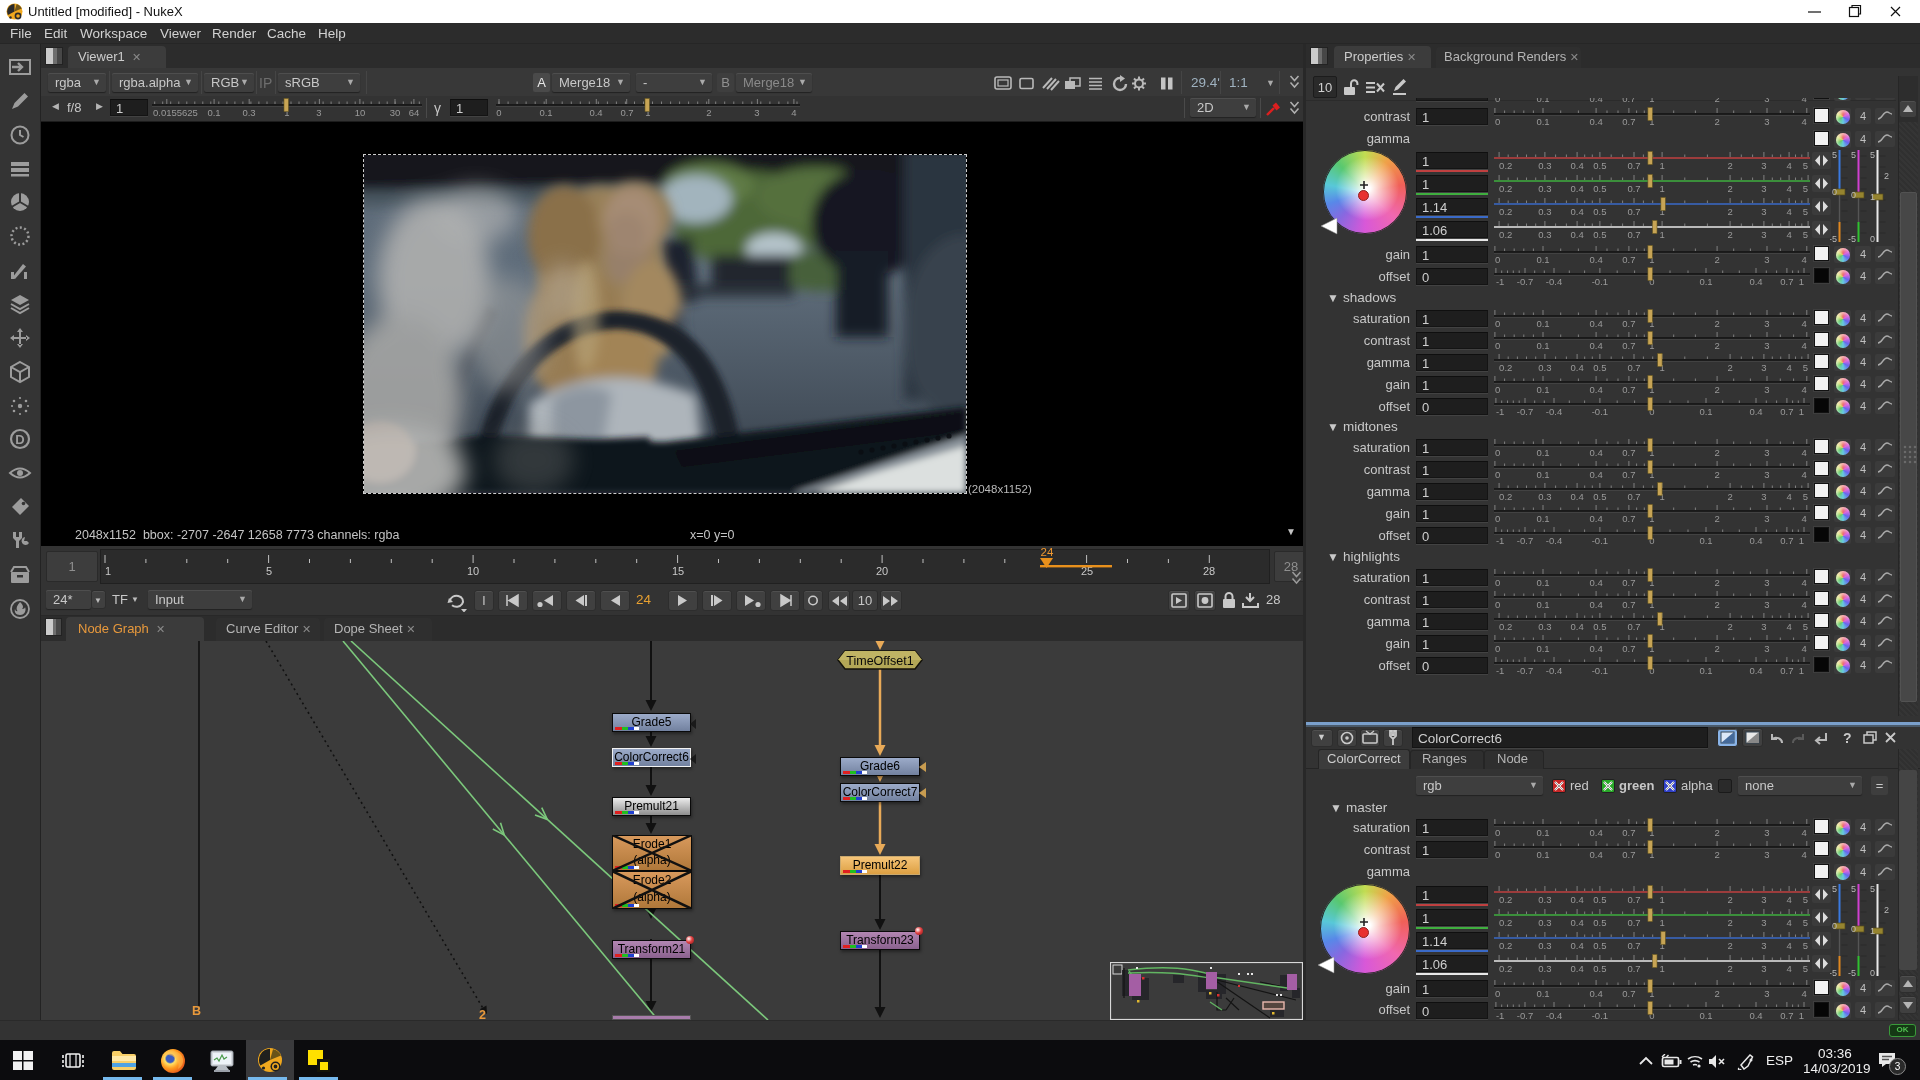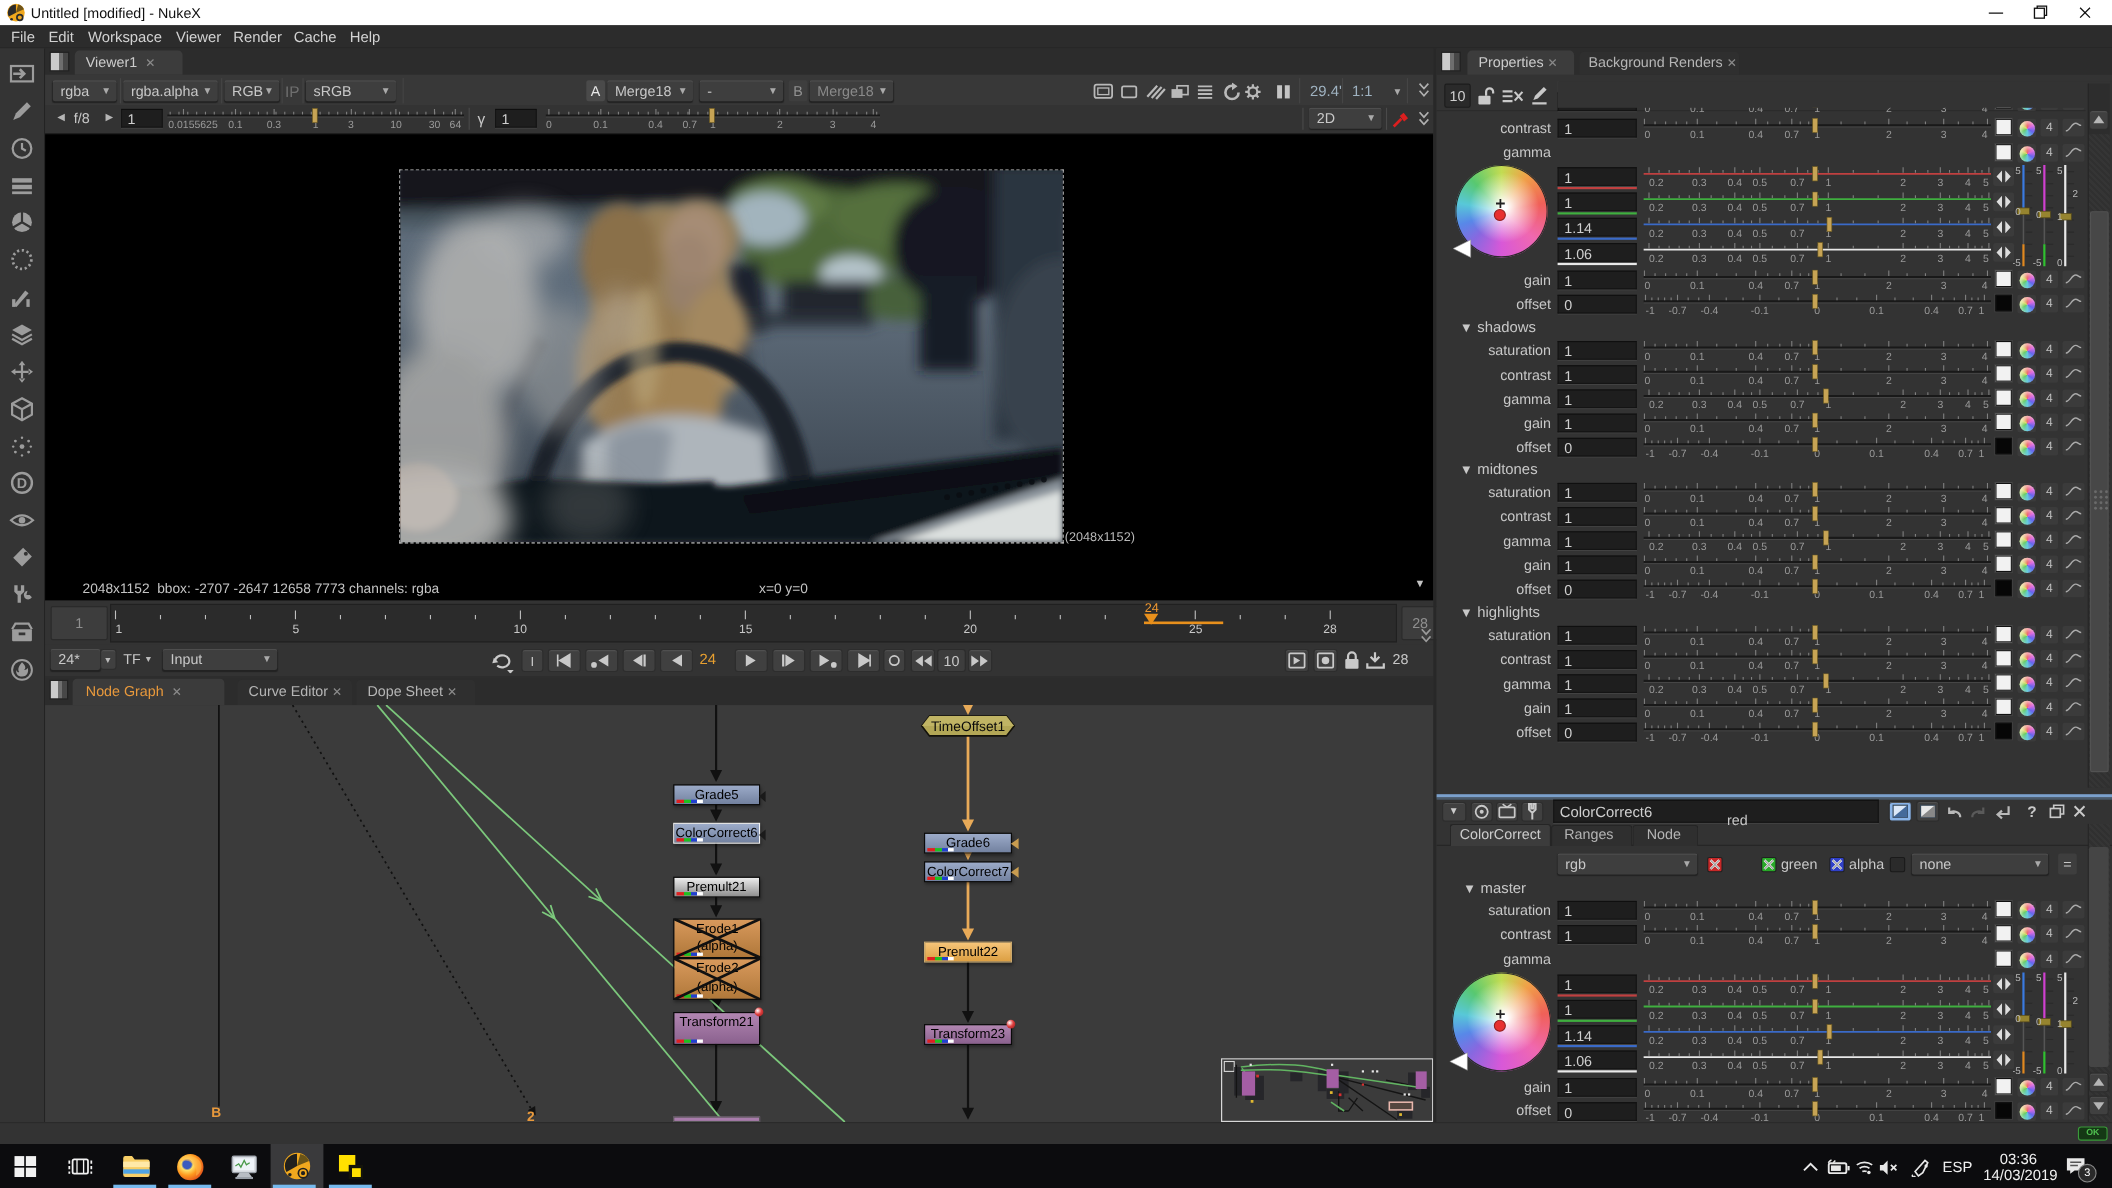--- a/index.html
+++ b/index.html
@@ -450,21 +450,21 @@
 <div class="t" style="left:479px;top:1008px;font-size:12.5px;color:#e8993c;font-weight:bold">2</div>
 <div class="node" style="left:612px;top:713px;width:79px;height:19px;background:linear-gradient(#9cabc9,#72819f);border-color:#0a0a0a;line-height:17px">Grade5<div class="chips"></div><div class="abs" style="right:-6px;top:5px;width:0;height:0;border-top:5px solid transparent;border-bottom:5px solid transparent;border-right:6px solid #1a1a1a"></div></div>
 <div class="node" style="left:612px;top:748px;width:79px;height:19px;background:linear-gradient(#9cabc9,#72819f);border-color:#f2f2f2;line-height:17px">ColorCorrect6<div class="chips"></div><div class="abs" style="right:-6px;top:5px;width:0;height:0;border-top:5px solid transparent;border-bottom:5px solid transparent;border-right:6px solid #1a1a1a"></div></div>
 <div class="node" style="left:612px;top:797px;width:79px;height:19px;background:linear-gradient(#ececec,#8e8e8e);border-color:#0a0a0a;line-height:17px">Premult21<div class="chips"></div></div>
 <div class="node" style="left:612px;top:835px;width:80px;height:36px;background:linear-gradient(#d8995c,#b0783a);border-color:#0a0a0a;line-height:16px">Erode1<br>(alpha)<div class="chips"></div><svg class="abs" style="left:-1px;top:-1px" width="80" height="36">
         <path d="M0 0 L80 36 M80 0 L0 36" stroke="#111" stroke-width="2.5"></path>
       </svg></div>
 <div class="node" style="left:612px;top:871px;width:80px;height:38px;background:linear-gradient(#d8995c,#b0783a);border-color:#0a0a0a;line-height:17px">Erode2<br>(alpha)<div class="chips"></div><svg class="abs" style="left:-1px;top:-1px" width="80" height="38">
         <path d="M0 0 L80 38 M80 0 L0 38" stroke="#111" stroke-width="2.5"></path>
       </svg></div>
-<div class="node" style="left:612px;top:920px;width:79px;height:30px;background:linear-gradient(#b286b2,#8a618e);border-color:#0a0a0a;line-height:17px">Transform21<div class="chips"></div><div class="abs" style="right:-4px;top:-5px;width:8px;height:8px;border-radius:50%;background:radial-gradient(circle at 35% 35%,#fff,#e04040 45%,#8a1616)"></div></div>
+<div class="node" style="left:612px;top:940px;width:79px;height:19px;background:linear-gradient(#b286b2,#8a618e);border-color:#0a0a0a;line-height:17px">Transform21<div class="chips"></div><div class="abs" style="right:-4px;top:-5px;width:8px;height:8px;border-radius:50%;background:radial-gradient(circle at 35% 35%,#fff,#e04040 45%,#8a1616)"></div></div>
 <div class="abs " style="left:612px;top:1015px;width:79px;height:5px;background:#a87cab;border:1px solid #555"></div>
 <svg class="abs" style="left:837px;top:650px" width="86" height="20">
       <path d="M8 1 H78 L85 10 L78 19 H8 L1 10 Z" fill="#b3a756" stroke="#14120a" stroke-width="1.5"></path>
       <path d="M8 1 H78 L85 10 H1 Z" fill="#c0b464"></path>
       <text x="43" y="14.5" font-size="12.5" fill="#0a0a0a" text-anchor="middle">TimeOffset1</text>
     </svg>
 <div class="node" style="left:840px;top:757px;width:80px;height:19px;background:linear-gradient(#9cabc9,#72819f);border-color:#0a0a0a;line-height:17px">Grade6<div class="chips"></div><div class="abs" style="right:-7px;top:4px;width:0;height:0;border-top:5.5px solid transparent;border-bottom:5.5px solid transparent;border-right:7px solid #c89c50"></div></div>
 <div class="node" style="left:840px;top:783px;width:80px;height:19px;background:linear-gradient(#9cabc9,#72819f);border-color:#0a0a0a;line-height:17px">ColorCorrect7<div class="chips"></div><div class="abs" style="right:-7px;top:4px;width:0;height:0;border-top:5.5px solid transparent;border-bottom:5.5px solid transparent;border-right:7px solid #c89c50"></div></div>
 <div class="node" style="left:840px;top:856px;width:80px;height:19px;background:linear-gradient(#f6c579,#dc9f42);border-color:#caa96e;line-height:17px">Premult22<div class="chips"></div></div>
 <div class="node" style="left:840px;top:931px;width:80px;height:19px;background:linear-gradient(#b286b2,#8a618e);border-color:#0a0a0a;line-height:17px">Transform23<div class="chips"></div><div class="abs" style="right:-4px;top:-5px;width:8px;height:8px;border-radius:50%;background:radial-gradient(circle at 35% 35%,#fff,#e04040 45%,#8a1616)"></div></div>
@@ -1238,27 +1238,27 @@
 <div class="abs " style="left:1410px;top:750px;width:74px;height:19px;background:#2f2f2f;border:1px solid #252525;border-bottom:none;border-radius:3px 3px 0 0"></div>
 <div class="t" style="left:1422px;top:751px;font-size:13px;color:#b5b5b5;">Ranges</div>
 <div class="abs " style="left:1484px;top:750px;width:60px;height:19px;background:#2f2f2f;border:1px solid #252525;border-bottom:none;border-radius:3px 3px 0 0"></div>
 <div class="t" style="left:1497px;top:751px;font-size:13px;color:#b5b5b5;">Node</div>
 <div class="dd" style="left:1416px;top:776px;width:127px;height:19px;line-height:19px;padding-left:7px;color:#c8c8c8">rgb<span style="float:right;margin-right:5px;font-size:9px;color:#aaa">▼</span></div>
 <div class="abs" style="left:1552px;top:779px;width:14px;height:14px;background:#c82828;border:1px solid #202020;border-radius:2px"></div>
     <svg class="abs" style="left:1552px;top:779px" width="14" height="14">
       <path d="M3 3 l8 8 m0-8 l-8 8" stroke="#fff" stroke-width="2.2"></path>
       <path d="M3 3 l8 8 m0-8 l-8 8" stroke="#0006" stroke-width="1"></path>
     </svg>
-<div class="t" style="left:1570px;top:738px;font-size:13px;color:#c8c8c8;">red</div>
+<div class="t" style="left:1570px;top:778px;font-size:13px;color:#c8c8c8;">red</div>
 <div class="abs" style="left:1601px;top:779px;width:14px;height:14px;background:#28a828;border:1px solid #202020;border-radius:2px"></div>
     <svg class="abs" style="left:1601px;top:779px" width="14" height="14">
       <path d="M3 3 l8 8 m0-8 l-8 8" stroke="#fff" stroke-width="2.2"></path>
       <path d="M3 3 l8 8 m0-8 l-8 8" stroke="#0006" stroke-width="1"></path>
     </svg>
-<div class="t" style="left:1619px;top:778px;font-size:13px;color:#c8c8c8;">green</div>
+<div class="t" style="left:1619px;top:778px;font-size:13px;color:#c8c8c8;font-weight:bold;">green</div>
 <div class="abs" style="left:1663px;top:779px;width:14px;height:14px;background:#3040c8;border:1px solid #202020;border-radius:2px"></div>
     <svg class="abs" style="left:1663px;top:779px" width="14" height="14">
       <path d="M3 3 l8 8 m0-8 l-8 8" stroke="#fff" stroke-width="2.2"></path>
       <path d="M3 3 l8 8 m0-8 l-8 8" stroke="#0006" stroke-width="1"></path>
     </svg>
 <div class="t" style="left:1681px;top:778px;font-size:13px;color:#c8c8c8;">alpha</div>
 <div class="abs " style="left:1718px;top:779px;width:14px;height:14px;background:#2a2a2a;border:1px solid #1a1a1a;border-radius:2px"></div>
 <div class="dd" style="left:1738px;top:776px;width:124px;height:19px;line-height:19px;padding-left:7px;color:#c8c8c8">none<span style="float:right;margin-right:5px;font-size:9px;color:#aaa">▼</span></div>
 <div class="abs " style="left:1871px;top:776px;width:17px;height:19px;background:#3e3e3e;border-radius:2px;color:#c8c8c8;text-align:center;line-height:19px;font-size:13px">=</div>
 <div class="t" style="left:1330px;top:801px;color:#c8c8c8;font-size:12px">▼</div>

